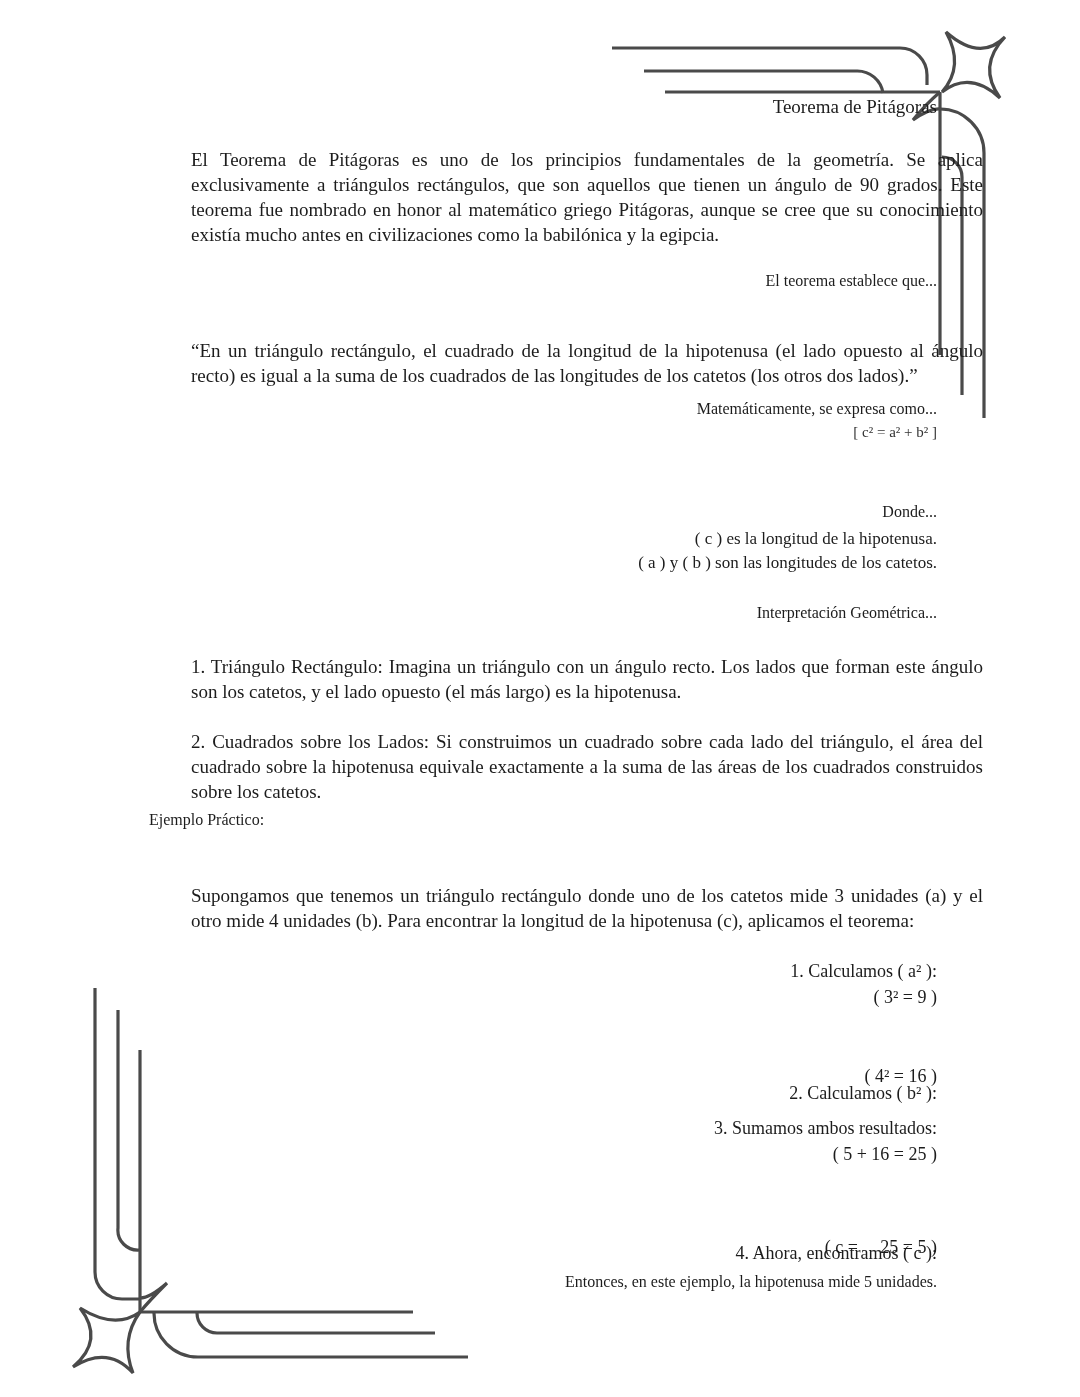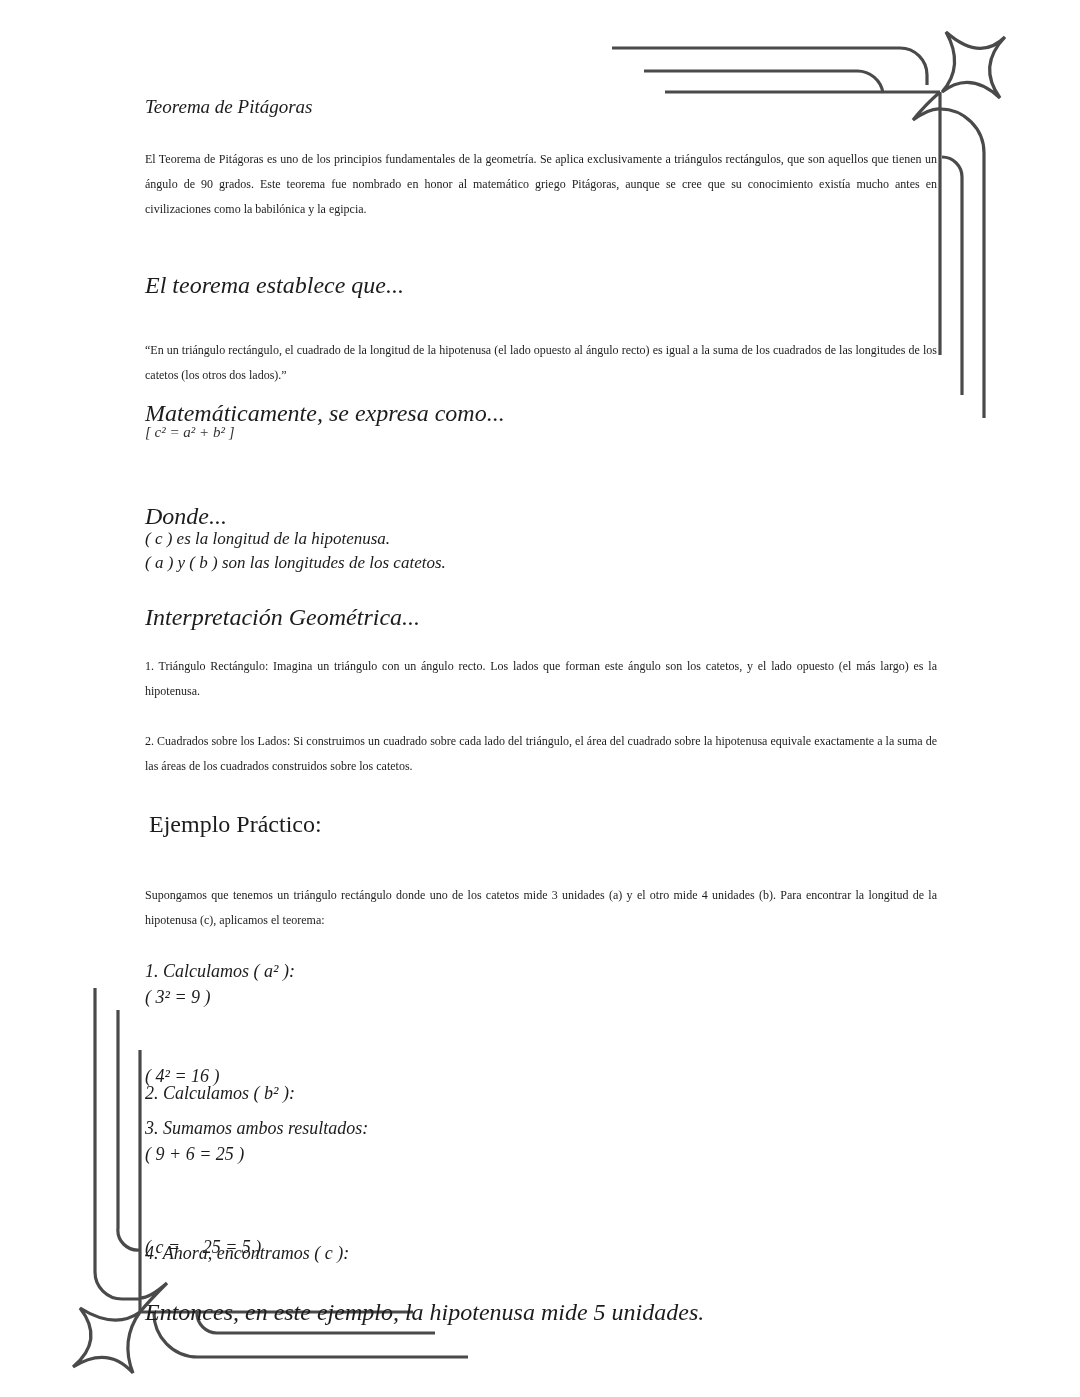--- a/index.html
+++ b/index.html
@@ -1,25 +1,25 @@
 <!DOCTYPE html>
 <html><head>
 <meta charset="utf-8">
 <style>
   html, body { margin: 0; padding: 0; background: #ffffff; }
   body { width: 1080px; height: 1397px; position: relative; overflow: hidden;
          font-family: "Liberation Serif", "DejaVu Serif", serif; color: #1c1c1c; }
   .ornament { position: absolute; left: 0; top: 0; width: 1080px; height: 1397px; pointer-events: none; }
   .page { position: absolute; left: 145px; top: 0; width: 792px; }
-  .center { text-align: left; font-style: italic; }
+  .center { text-align: right; }
   .just { text-align: justify; text-align-last: left; }
   .block { position: absolute; left: 0; width: 792px; }
   .title { font-size: 19px; }
-  .p { font-size: 12px; line-height: 25px; }
-  .head { font-size: 24px; }
+  .p { font-size: 19px; line-height: 25px; margin-left: 46px; }
+  .head { font-size: 16px; }
   .eq { font-size: 15px; color: #333; }
   .step { font-size: 18px; line-height: 26px; }
   .sub { font-size: 17px; line-height: 24px; }
 </style>
 </head>
 <body>
 
 <svg class="ornament" viewBox="0 0 1080 1397" xmlns="http://www.w3.org/2000/svg">
   <g fill="none" stroke="#4a4a4a" stroke-width="3.2" stroke-linecap="butt">
 
@@ -76,20 +76,20 @@
 
   <div class="block just p" style="top:883px;">Supongamos que tenemos un triángulo rectángulo donde uno de los catetos mide 3 unidades (a) y el otro mide 4 unidades (b). Para encontrar la longitud de la hipotenusa (c), aplicamos el teorema:</div>
 
   <div class="block center step" style="top:958px;">1. Calculamos ( a² ):</div>
   <div class="block center step" style="top:984px;">( 3² = 9 )</div>
 
   <div class="block center step" style="top:1037px;margin-top:43px;">2. Calculamos ( b² ):</div>
   <div class="block center step" style="top:1063px;">( 4² = 16 )</div>
 
   <div class="block center step" style="top:1115px;">3. Sumamos ambos resultados:</div>
-  <div class="block center step" style="top:1141px;">( 9 + 6 = 25 )</div>
+  <div class="block center step" style="top:1141px;">( 5 + 16 = 25 )</div>
 
   <div class="block center step" style="top:1193px;margin-top:47px;">4. Ahora, encontramos ( c ):</div>
   <div class="block center step" style="top:1234px; white-space:pre;">( c =     25 = 5 )</div>
 
-  <div class="block center head" style="top:1273px;margin-top:26px;">Entonces, en este ejemplo, la hipotenusa mide 5 unidades.</div>
+  <div class="block center head" style="top:1273px;">Entonces, en este ejemplo, la hipotenusa mide 5 unidades.</div>
 
 </div>
 
 </body></html>

